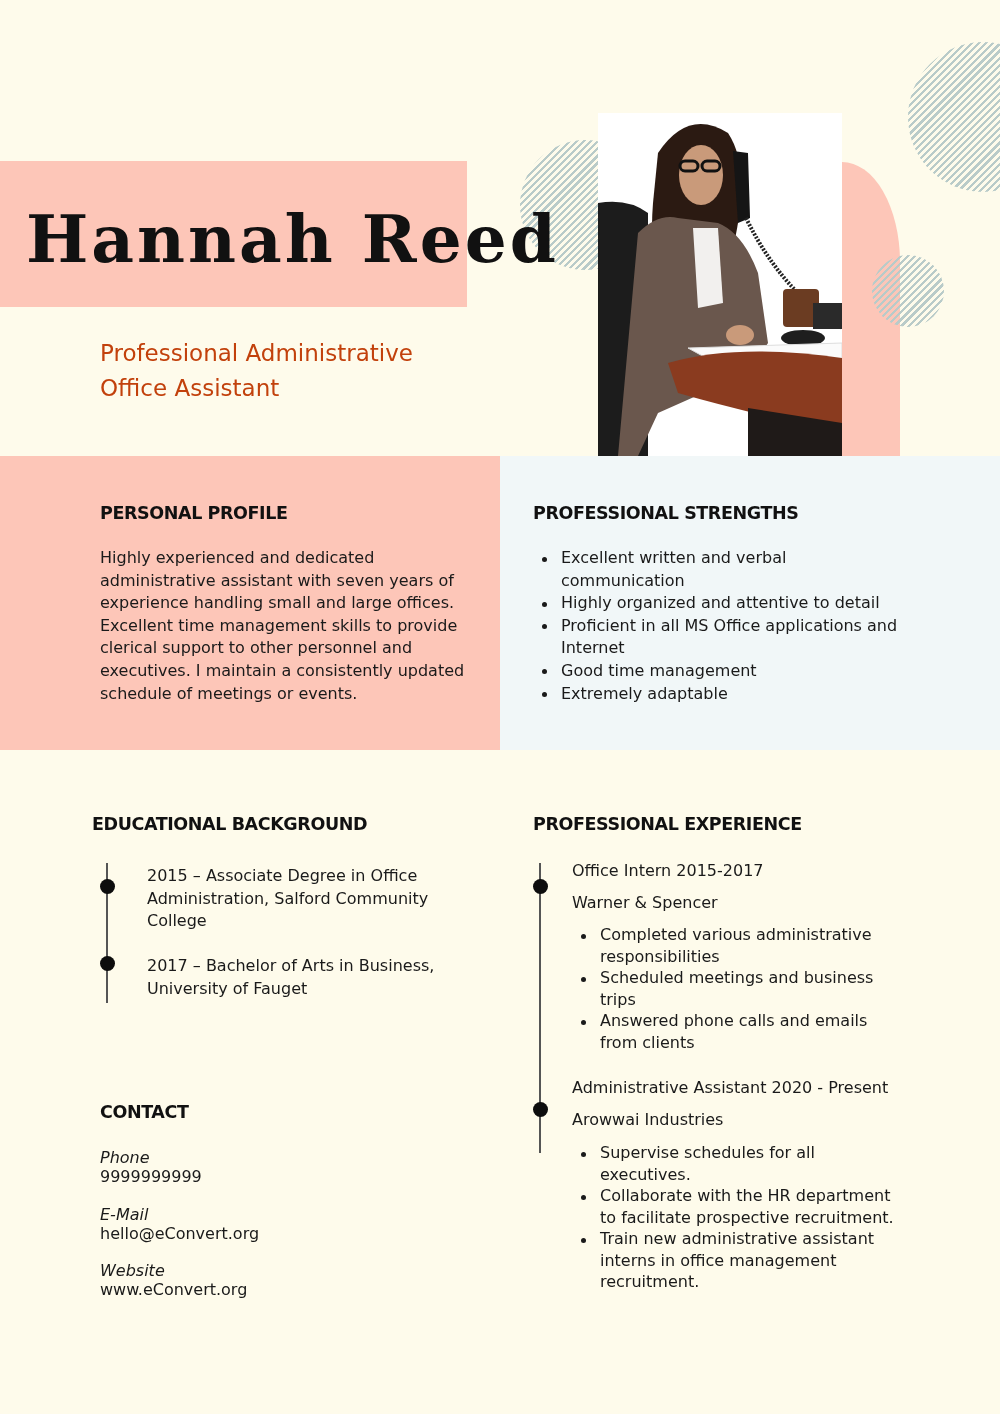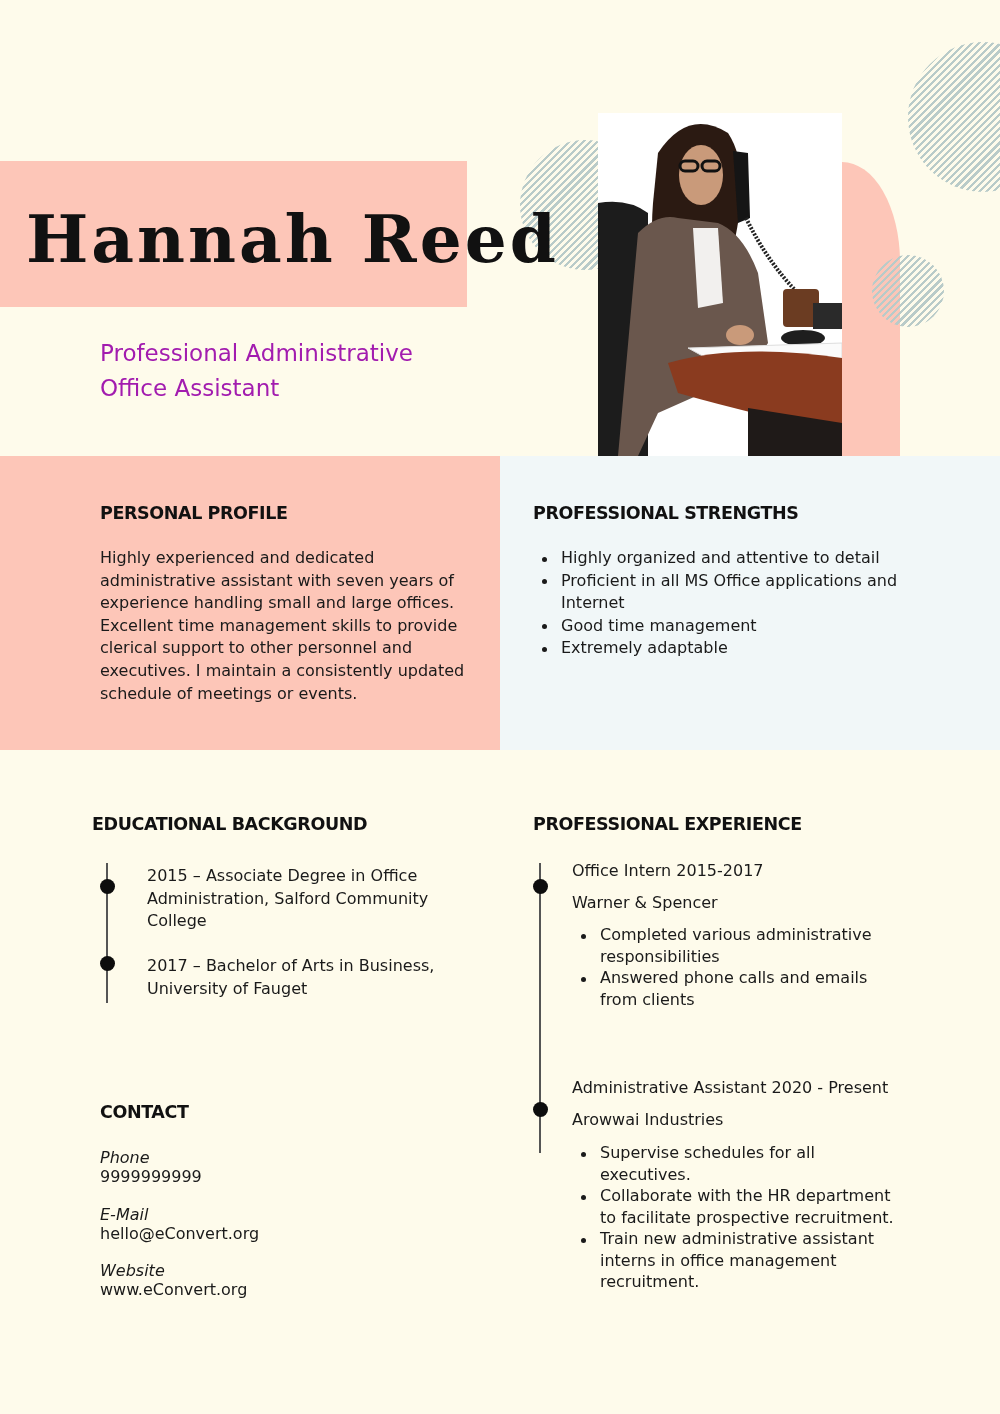--- a/index.html
+++ b/index.html
@@ -39,21 +39,21 @@
     letter-spacing: 3px;
     font-weight: bold;
     color: #111;
     white-space: nowrap;
   }
   .subtitle {
     position: absolute;
     left: 100px; top: 336px; width: 380px;
     font-size: 23px;
     line-height: 35px;
-    color: #a21caf;
+    color: #c2410c;
   }
 
   
   .photo {
     position: absolute;
     left: 598px; top: 113px; width: 244px; height: 343px;
     background: #ffffff;
     overflow: hidden;
   }
 
@@ -172,20 +172,21 @@
 <div class="stripe-circle" style="left:872px; top:255px; width:72px; height:72px;"></div>
 
 <div class="band-left"></div>
 <div class="band-right"></div>
 
 <div class="section-title" style="left:100px; top:503px;">PERSONAL PROFILE</div>
 <div class="abs body-text" style="left:100px; top:547px; width:370px;">Highly experienced and dedicated administrative assistant with seven years of experience handling small and large offices. Excellent time management skills to provide clerical support to other personnel and executives. I maintain a consistently updated schedule of meetings or events.</div>
 
 <div class="section-title" style="left:533px; top:503px;">PROFESSIONAL STRENGTHS</div>
 <ul class="abs bullets" style="left:533px; top:547px; width:380px;">
+  <li>Excellent written and verbal communication</li>
   <li>Highly organized and attentive to detail</li>
   <li>Proficient in all MS Office applications and Internet</li>
   <li>Good time management</li>
   <li>Extremely adaptable</li>
 </ul>
 
 <div class="section-title" style="left:92px; top:814px;">EDUCATIONAL BACKGROUND</div>
 
 <div class="tl-line" style="left:106px; top:863px; height:140px;"></div>
 <div class="tl-dot" style="left:100px; top:879px;"></div>
@@ -212,20 +213,21 @@
 <div class="section-title" style="left:533px; top:814px;">PROFESSIONAL EXPERIENCE</div>
 
 <div class="tl-line" style="left:539px; top:863px; height:290px;"></div>
 <div class="tl-dot" style="left:533px; top:879px;"></div>
 <div class="tl-dot" style="left:533px; top:1102px;"></div>
 
 <div class="abs body-text" style="left:572px; top:860px;">Office Intern 2015-2017</div>
 <div class="abs body-text" style="left:572px; top:892px;">Warner &amp; Spencer</div>
 <ul class="abs bullets" style="left:572px; top:924px; width:320px;">
   <li style="line-height:21.5px;">Completed various administrative responsibilities</li>
+  <li style="line-height:21.5px;">Scheduled meetings and business trips</li>
   <li style="line-height:21.5px;">Answered phone calls and emails from clients</li>
 </ul>
 
 <div class="abs body-text" style="left:572px; top:1077px;">Administrative Assistant 2020 - Present</div>
 <div class="abs body-text" style="left:572px; top:1109px;">Arowwai Industries</div>
 <ul class="abs bullets" style="left:572px; top:1142px; width:330px;">
   <li style="line-height:21.5px;">Supervise schedules for all executives.</li>
   <li style="line-height:21.5px;">Collaborate with the HR department to facilitate prospective recruitment.</li>
   <li style="line-height:21.5px;">Train new administrative assistant interns in office management recruitment.</li>
 </ul>

